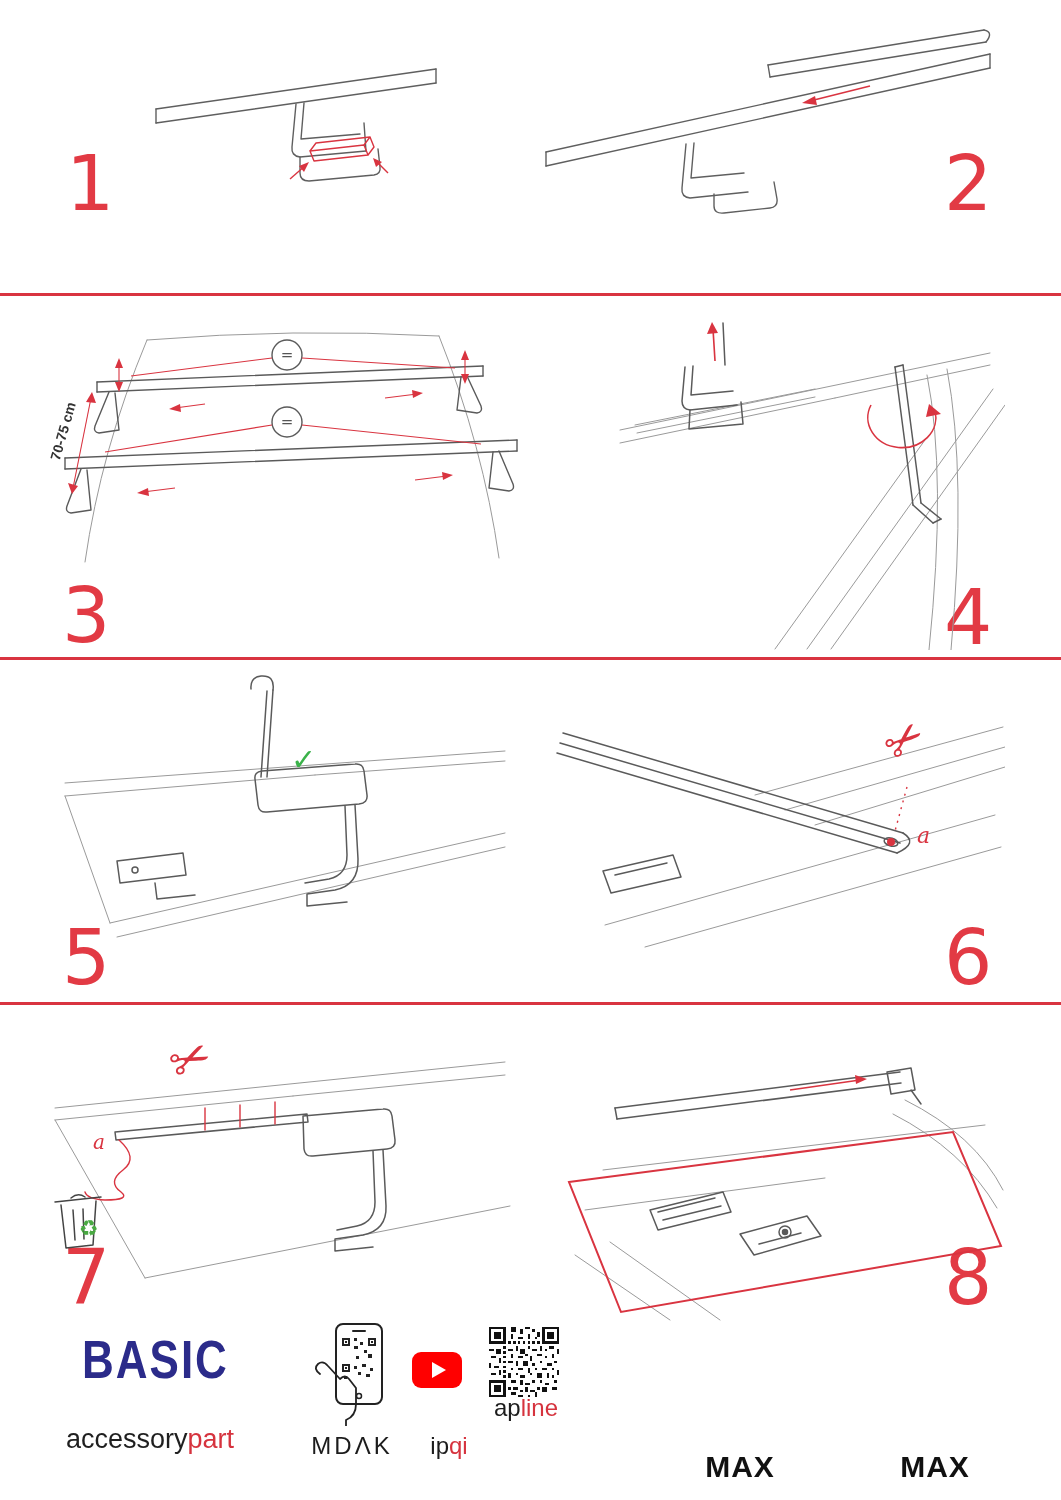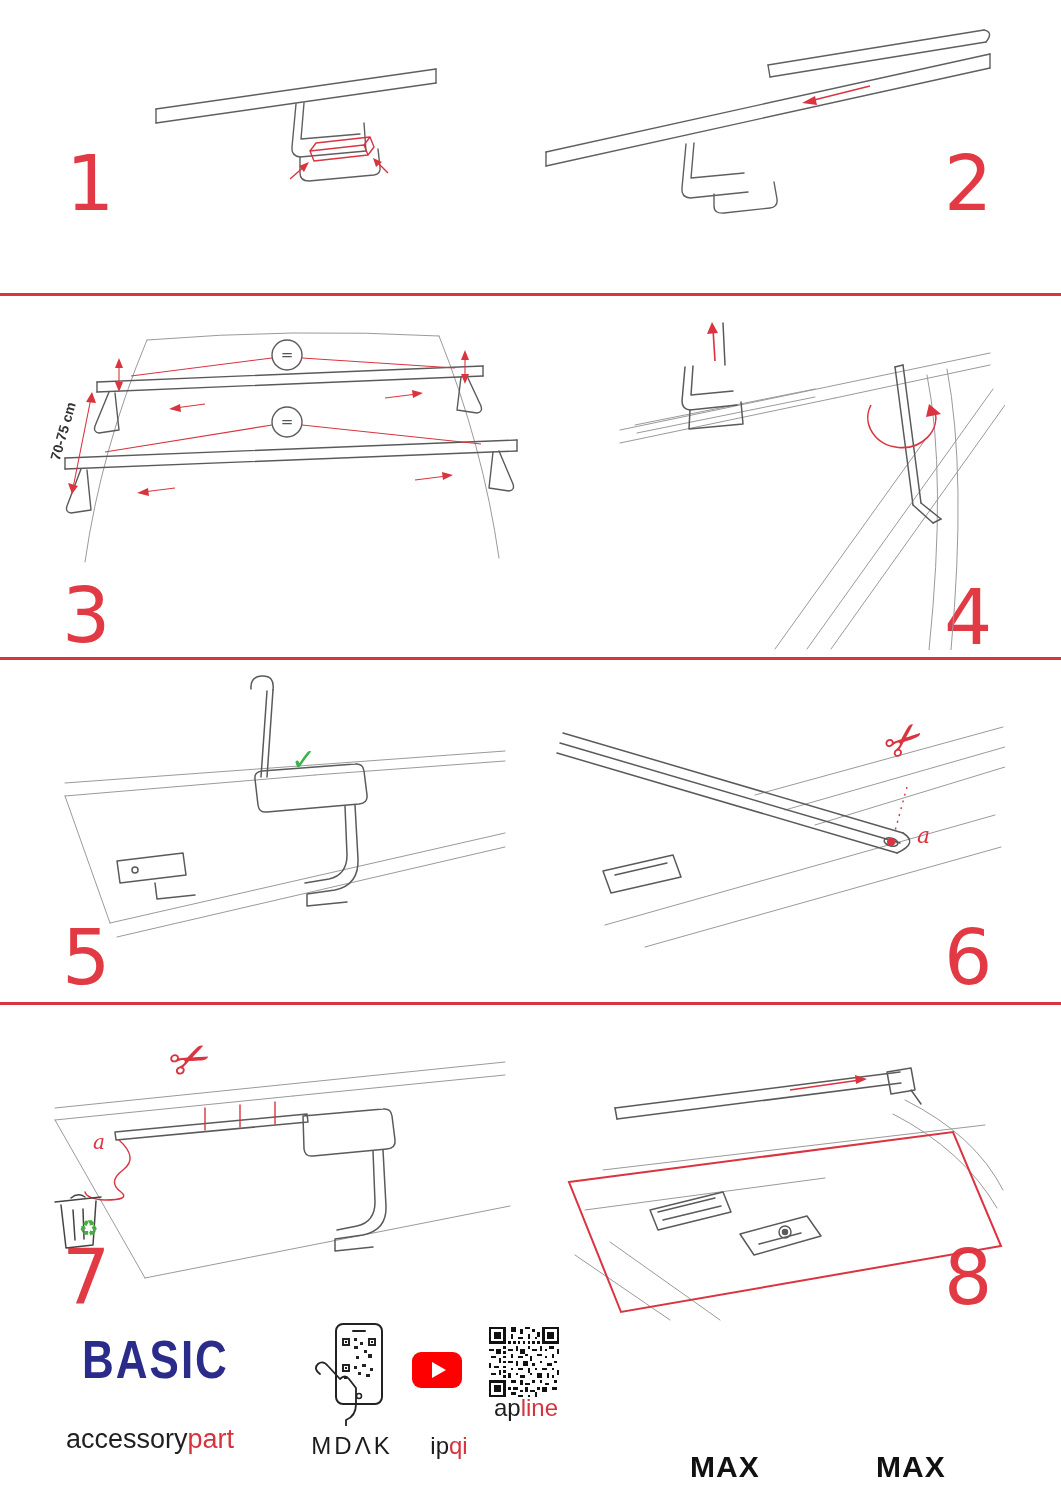--- a/index.html
+++ b/index.html
@@ -20,21 +20,21 @@
   .brand-title{position:absolute;left:82px;top:1330px;color:#2b2b8a;font-size:44px;font-weight:700;
         letter-spacing:2px;transform:scaleY(1.2);transform-origin:top left;}
   .brand-sub{position:absolute;left:66px;top:1424px;font-size:27px;font-weight:400;color:#1f1f1f;white-space:nowrap;}
   .red-text{color:#d6333e;}
   .partner-label{position:absolute;font-size:24px;color:#1c1c1c;text-align:center;}
   .phone-block{position:absolute;left:310px;top:1322px;width:84px;height:104px;}
   .yt-block{position:absolute;left:412px;top:1352px;width:50px;height:36px;}
   .qr-block{position:absolute;left:489px;top:1327px;width:70px;height:70px;}
   .weight-block{position:absolute;left:690px;top:1322px;width:100px;height:124px;}
   .speed-block{position:absolute;left:876px;top:1322px;width:118px;height:118px;}
-  .max-label{position:absolute;font-size:30px;font-weight:700;color:#111;letter-spacing:1px;}
+  .max-label{position:absolute;font-size:30px;font-weight:700;color:#111;text-align:center;letter-spacing:1px;}
 </style>
 </head>
 <body>
 
 <div class="page">
 
   <span class="step-number" style="left:66px;top:146px">1</span>
   <span class="step-number" style="left:944px;top:146px">2</span>
   <span class="step-number" style="left:62px;top:578px">3</span>
   <span class="step-number" style="left:944px;top:580px">4</span>

